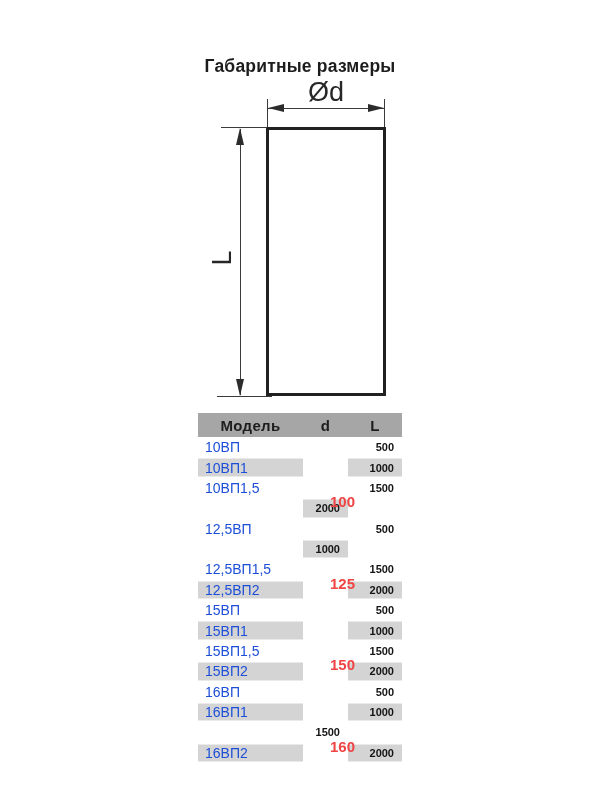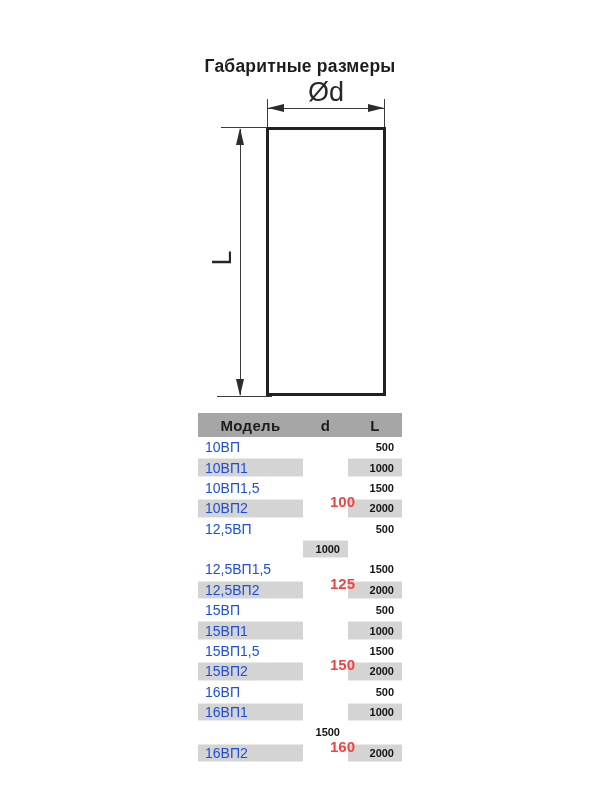--- a/index.html
+++ b/index.html
@@ -185,21 +185,20 @@
         <div class="td td-model">10ВП1</div>
         <div class="td td-d"></div>
         <div class="td td-l">1000</div>
       </div>
       <div class="tr">
         <div class="td td-model">10ВП1,5</div>
         <div class="td td-d"></div>
         <div class="td td-l">1500</div>
       </div>
       <div class="tr">
-        <div class="td td-model">10ВП2</div>
         <div class="td td-d"></div>
         <div class="td td-l">2000</div>
       </div>
       <div class="tr">
         <div class="td td-model">12,5ВП</div>
         <div class="td td-d"></div>
         <div class="td td-l">500</div>
       </div>
       <div class="tr">
         <div class="td td-d"></div>

